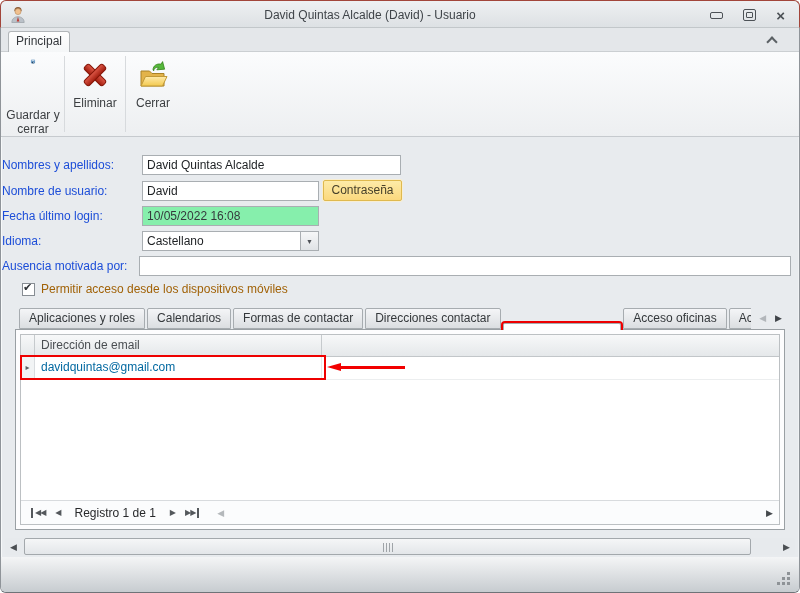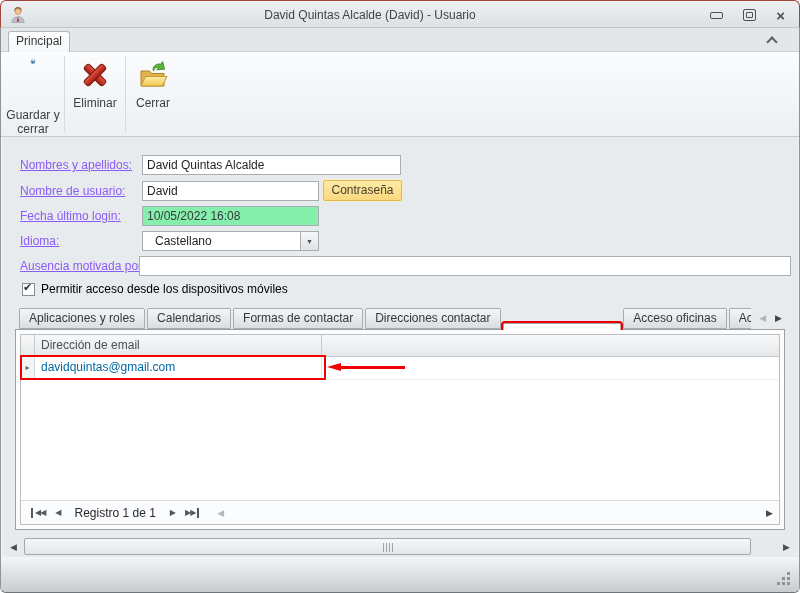--- a/index.html
+++ b/index.html
@@ -35,38 +35,38 @@
   .ribbon-panel{position:absolute;top:51px;left:1px;right:1px;height:86px;box-sizing:border-box;
     background:linear-gradient(#fbfcfd,#edeff1);border-top:1px solid #cbcfd2;border-bottom:1px solid #c6cace;
     display:flex;align-items:stretch;padding-left:3px;}
   .rb{display:flex;flex-direction:column;align-items:center;padding-top:7px;text-align:center;
     line-height:14px;color:#3c3f42;}
   .rb svg{width:32px;height:32px;margin-bottom:5px;}
   .rb.w1{width:58px;gap:39px;}.rb.w2{width:56px;}.rb.w3{width:50px;}
   .rsep{width:1px;background:#d7dadd;margin:4px 2px;}
 
   
-  .fl{position:absolute;left:20px;color:#8b5cf6;white-space:nowrap;text-decoration:underline;}
+  .fl{position:absolute;left:2px;color:#1d4ed8;white-space:nowrap;}
   .fi{position:absolute;height:20px;box-sizing:border-box;border:1px solid #a9aeb2;background:#fff;
     font:12px "Liberation Sans","DejaVu Sans",sans-serif;padding:0 4px;color:#1d2023;}
   .fi.dis{background:#86efac;color:#35393c;}
   .combo{position:absolute;left:142px;top:231px;width:177px;height:20px;box-sizing:border-box;
     border:1px solid #a9aeb2;background:#fff;}
   .combo input{position:absolute;left:0;top:0;bottom:0;width:155px;border:none;background:transparent;
-    font:12px "Liberation Sans","DejaVu Sans",sans-serif;padding:0 12px;color:#1d2023;}
+    font:12px "Liberation Sans","DejaVu Sans",sans-serif;padding:0 4px;color:#1d2023;}
   .combo-btn{position:absolute;right:0;top:0;bottom:0;width:17px;
     background:linear-gradient(#f6f7f8,#e0e3e6);border-left:1px solid #aaaeb2;
     display:flex;align-items:center;justify-content:center;font-size:7px;color:#4e5257;}
   .pwd-btn{position:absolute;left:323px;top:180px;width:79px;height:21px;box-sizing:border-box;
     background:linear-gradient(#fdeba8,#fbd87e);border:1px solid #dfb94e;border-radius:2px;
     box-shadow:0 0 0 1px #f8eed3;text-align:center;line-height:19px;color:#463f2a;}
   .chk{position:absolute;left:22px;top:283px;width:13px;height:13px;box-sizing:border-box;
     border:1px solid #878d93;background:#fff;}
   .chk span{position:absolute;left:0px;top:-3px;font-size:11px;color:#2f3337;}
-  .chk-label{position:absolute;left:41px;top:282px;color:#000000;}
+  .chk-label{position:absolute;left:41px;top:282px;color:#a16207;}
 
   
   .tabctl{position:absolute;left:15px;top:307px;width:770px;height:223px;}
   .tabs{position:absolute;left:0;top:0;right:34px;height:23px;display:flex;padding-left:4px;
     overflow:hidden;white-space:nowrap;}
   .tab{flex:0 0 auto;padding:0 9px;height:21px;margin-top:1px;margin-right:2px;box-sizing:border-box;
     line-height:19px;background:linear-gradient(#f4f5f7,#dbdee1);border:1px solid #a7acb0;
     border-radius:2px 2px 0 0;color:#34383b;}
   .tab.selected{background:#fff;height:23px;margin-top:16px;line-height:22px;border-bottom-color:#fff;
     box-shadow:0 0 0 2px #ee0000;position:relative;z-index:4;}

